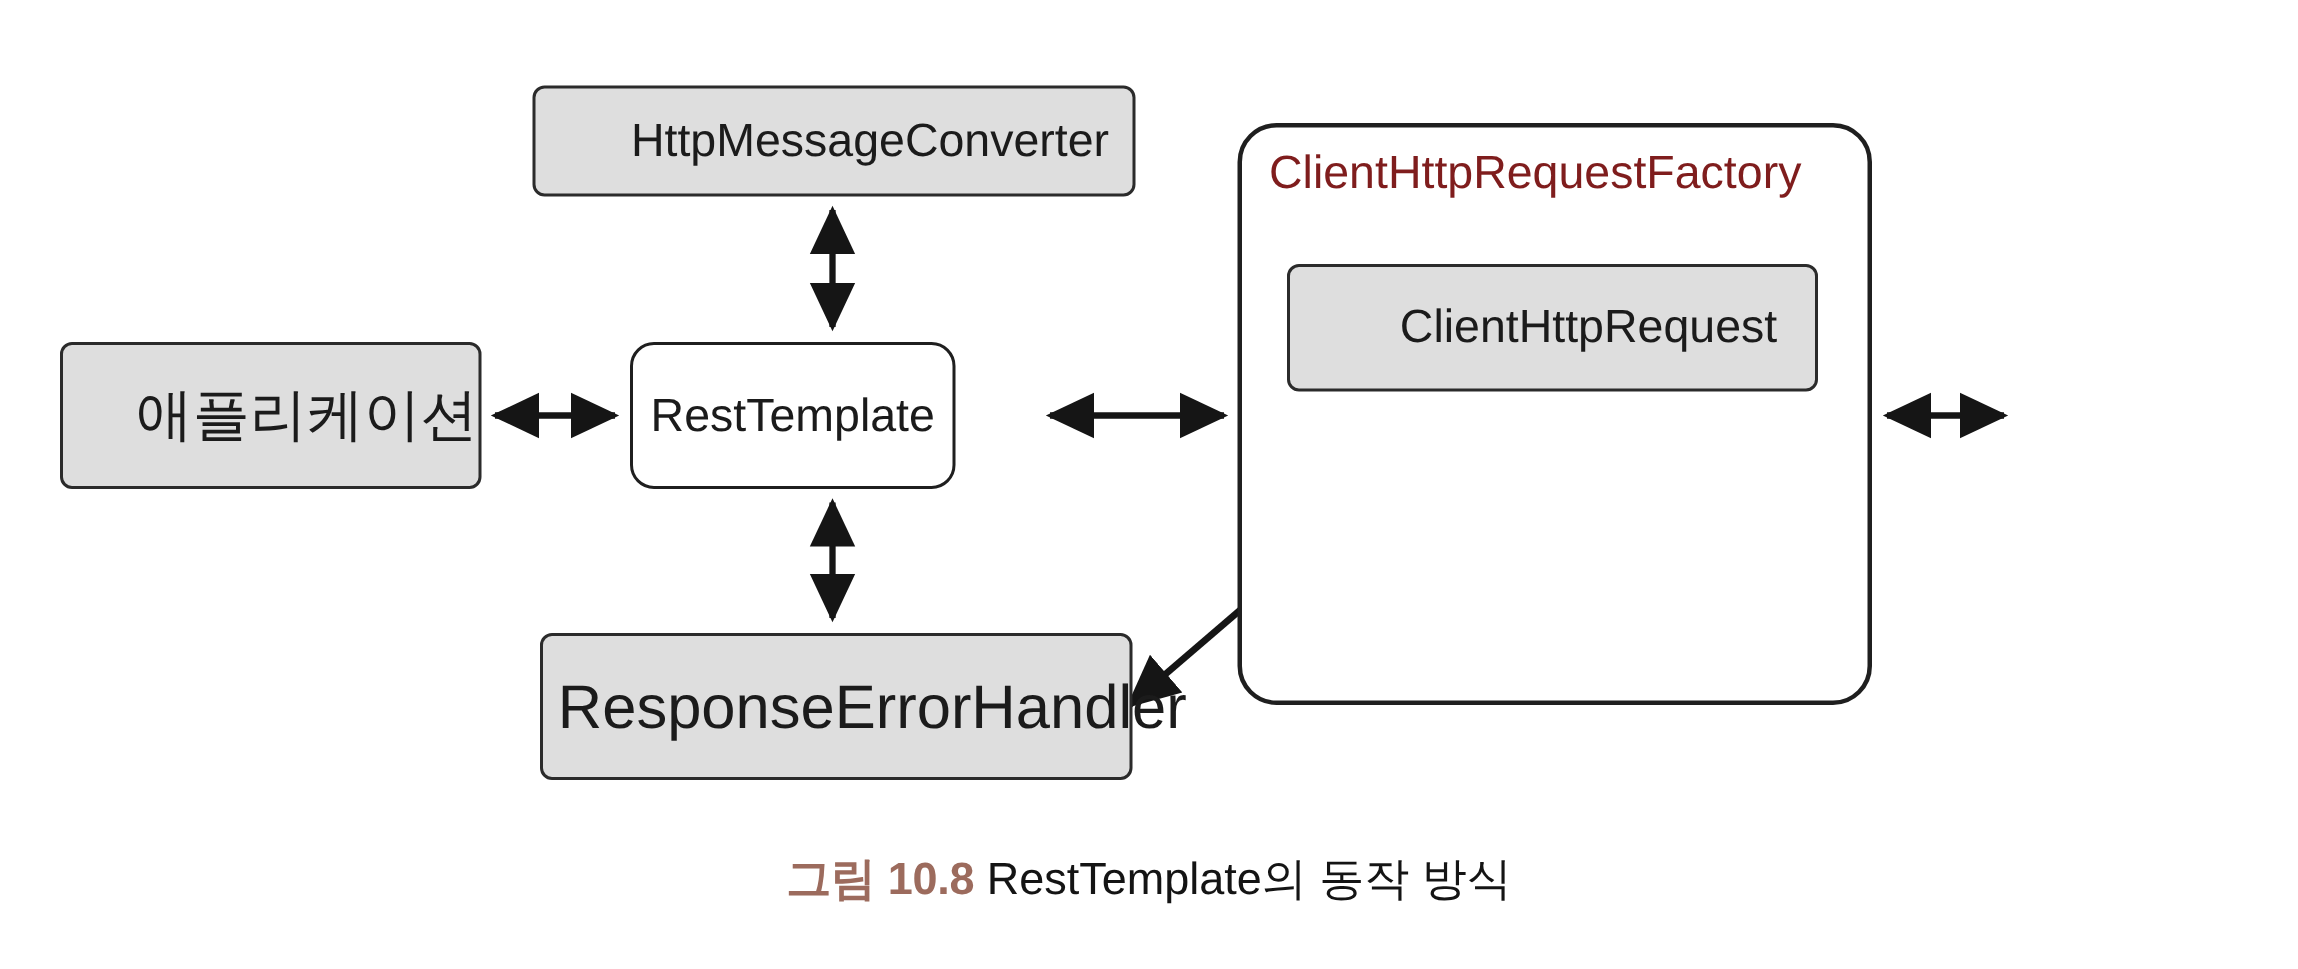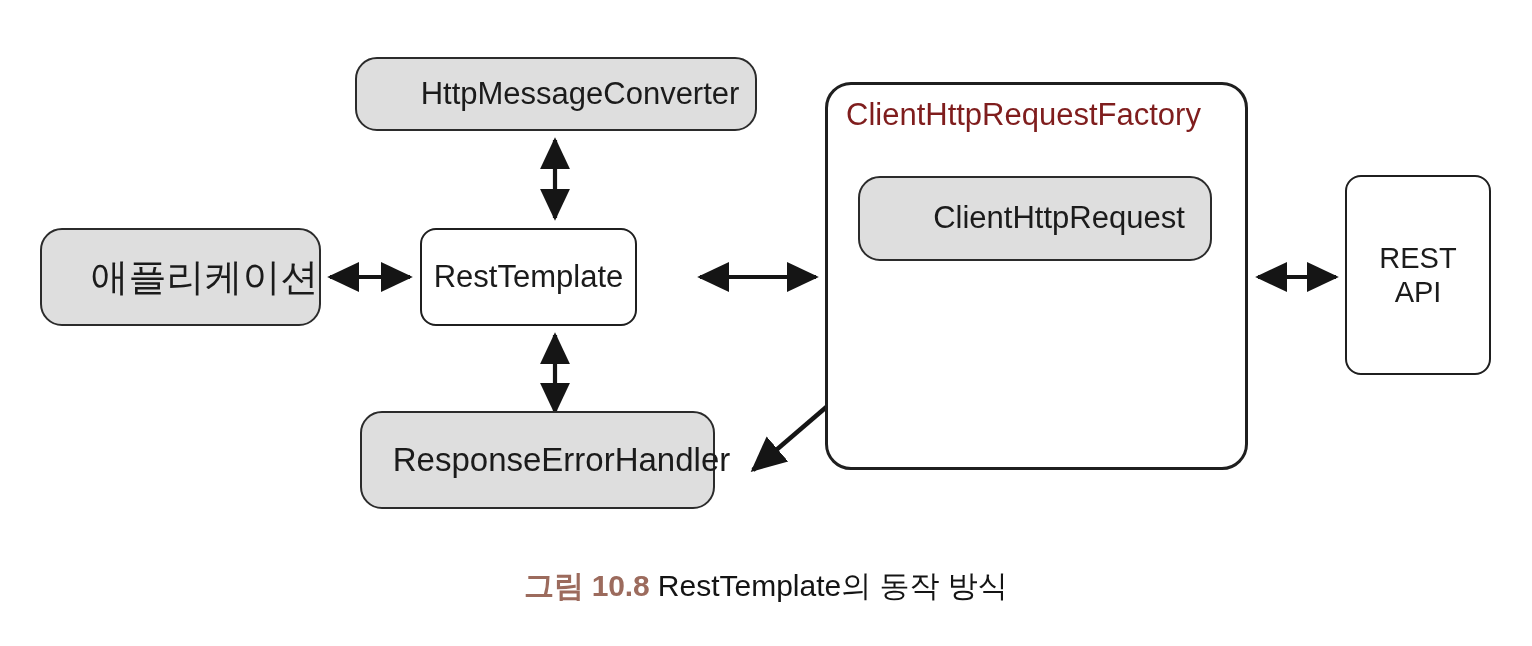--- a/index.html
+++ b/index.html
@@ -25,21 +25,21 @@
     justify-content: center;
     text-align: center;
     color: #1b1b1b;
     font-family: "Liberation Sans", sans-serif;
     line-height: 1.18;
     white-space: pre-line;
   }
   .node.gray {
     background: #dedede;
     border: 2.5px solid #2b2b2b;
-    border-radius: 22px;
+    border-radius: 8px;
     padding-left: 48px;
   }
   .node.white {
     background: #ffffff;
     border: 2px solid #1f1f1f;
     border-radius: 16px;
   }
   .container-box {
     position: absolute;
     box-sizing: border-box;
@@ -112,29 +112,27 @@
       <line x1="753" y1="470" x2="866" y2="373" stroke="#151515" stroke-width="4.6" marker-start="url(#arrowEnd)" marker-end="url(#arrowEnd)"></line>
     </g>
   </svg>
 
   <div class="node gray" style="left:355px; top:57px; width:402px; height:74px; font-size:31px;">HttpMessageConverter</div>
 
   <div class="node gray" style="left:40px; top:228px; width:281px; height:98px; font-size:38px;">애플리케이션</div>
 
   <div class="node white" style="left:420px; top:228px; width:217px; height:98px; font-size:31px;">RestTemplate</div>
 
-  <div class="node gray" style="left:360px; top:411px; width:355px; height:98px; font-size:33px;">ResponseErrorHandler</div>
+  <div class="node gray" style="left:360px; top:422px; width:395px; height:98px; font-size:41px;">ResponseErrorHandler</div>
 
   <div class="container-box" style="left:825px; top:82px; width:423px; height:388px;">
     <div class="container-label" style="left:18px; top:12px; font-size:31px;">ClientHttpRequestFactory</div>
   </div>
 
   <div class="node gray" style="left:858px; top:176px; width:354px; height:85px; font-size:31px;">ClientHttpRequest</div>
 
 
-  <div class="node white" style="left:1345px; top:175px; width:146px; height:200px; font-size:29px;">REST
-API</div>
 
   <div class="caption" style="top:566px;">
     <span class="fig-no" style="color: rgb(156, 107, 93);">그림 10.8</span><span> </span><span>RestTemplate의 동작 방식</span>
   </div>
 
 </div>
 
 </body></html>

